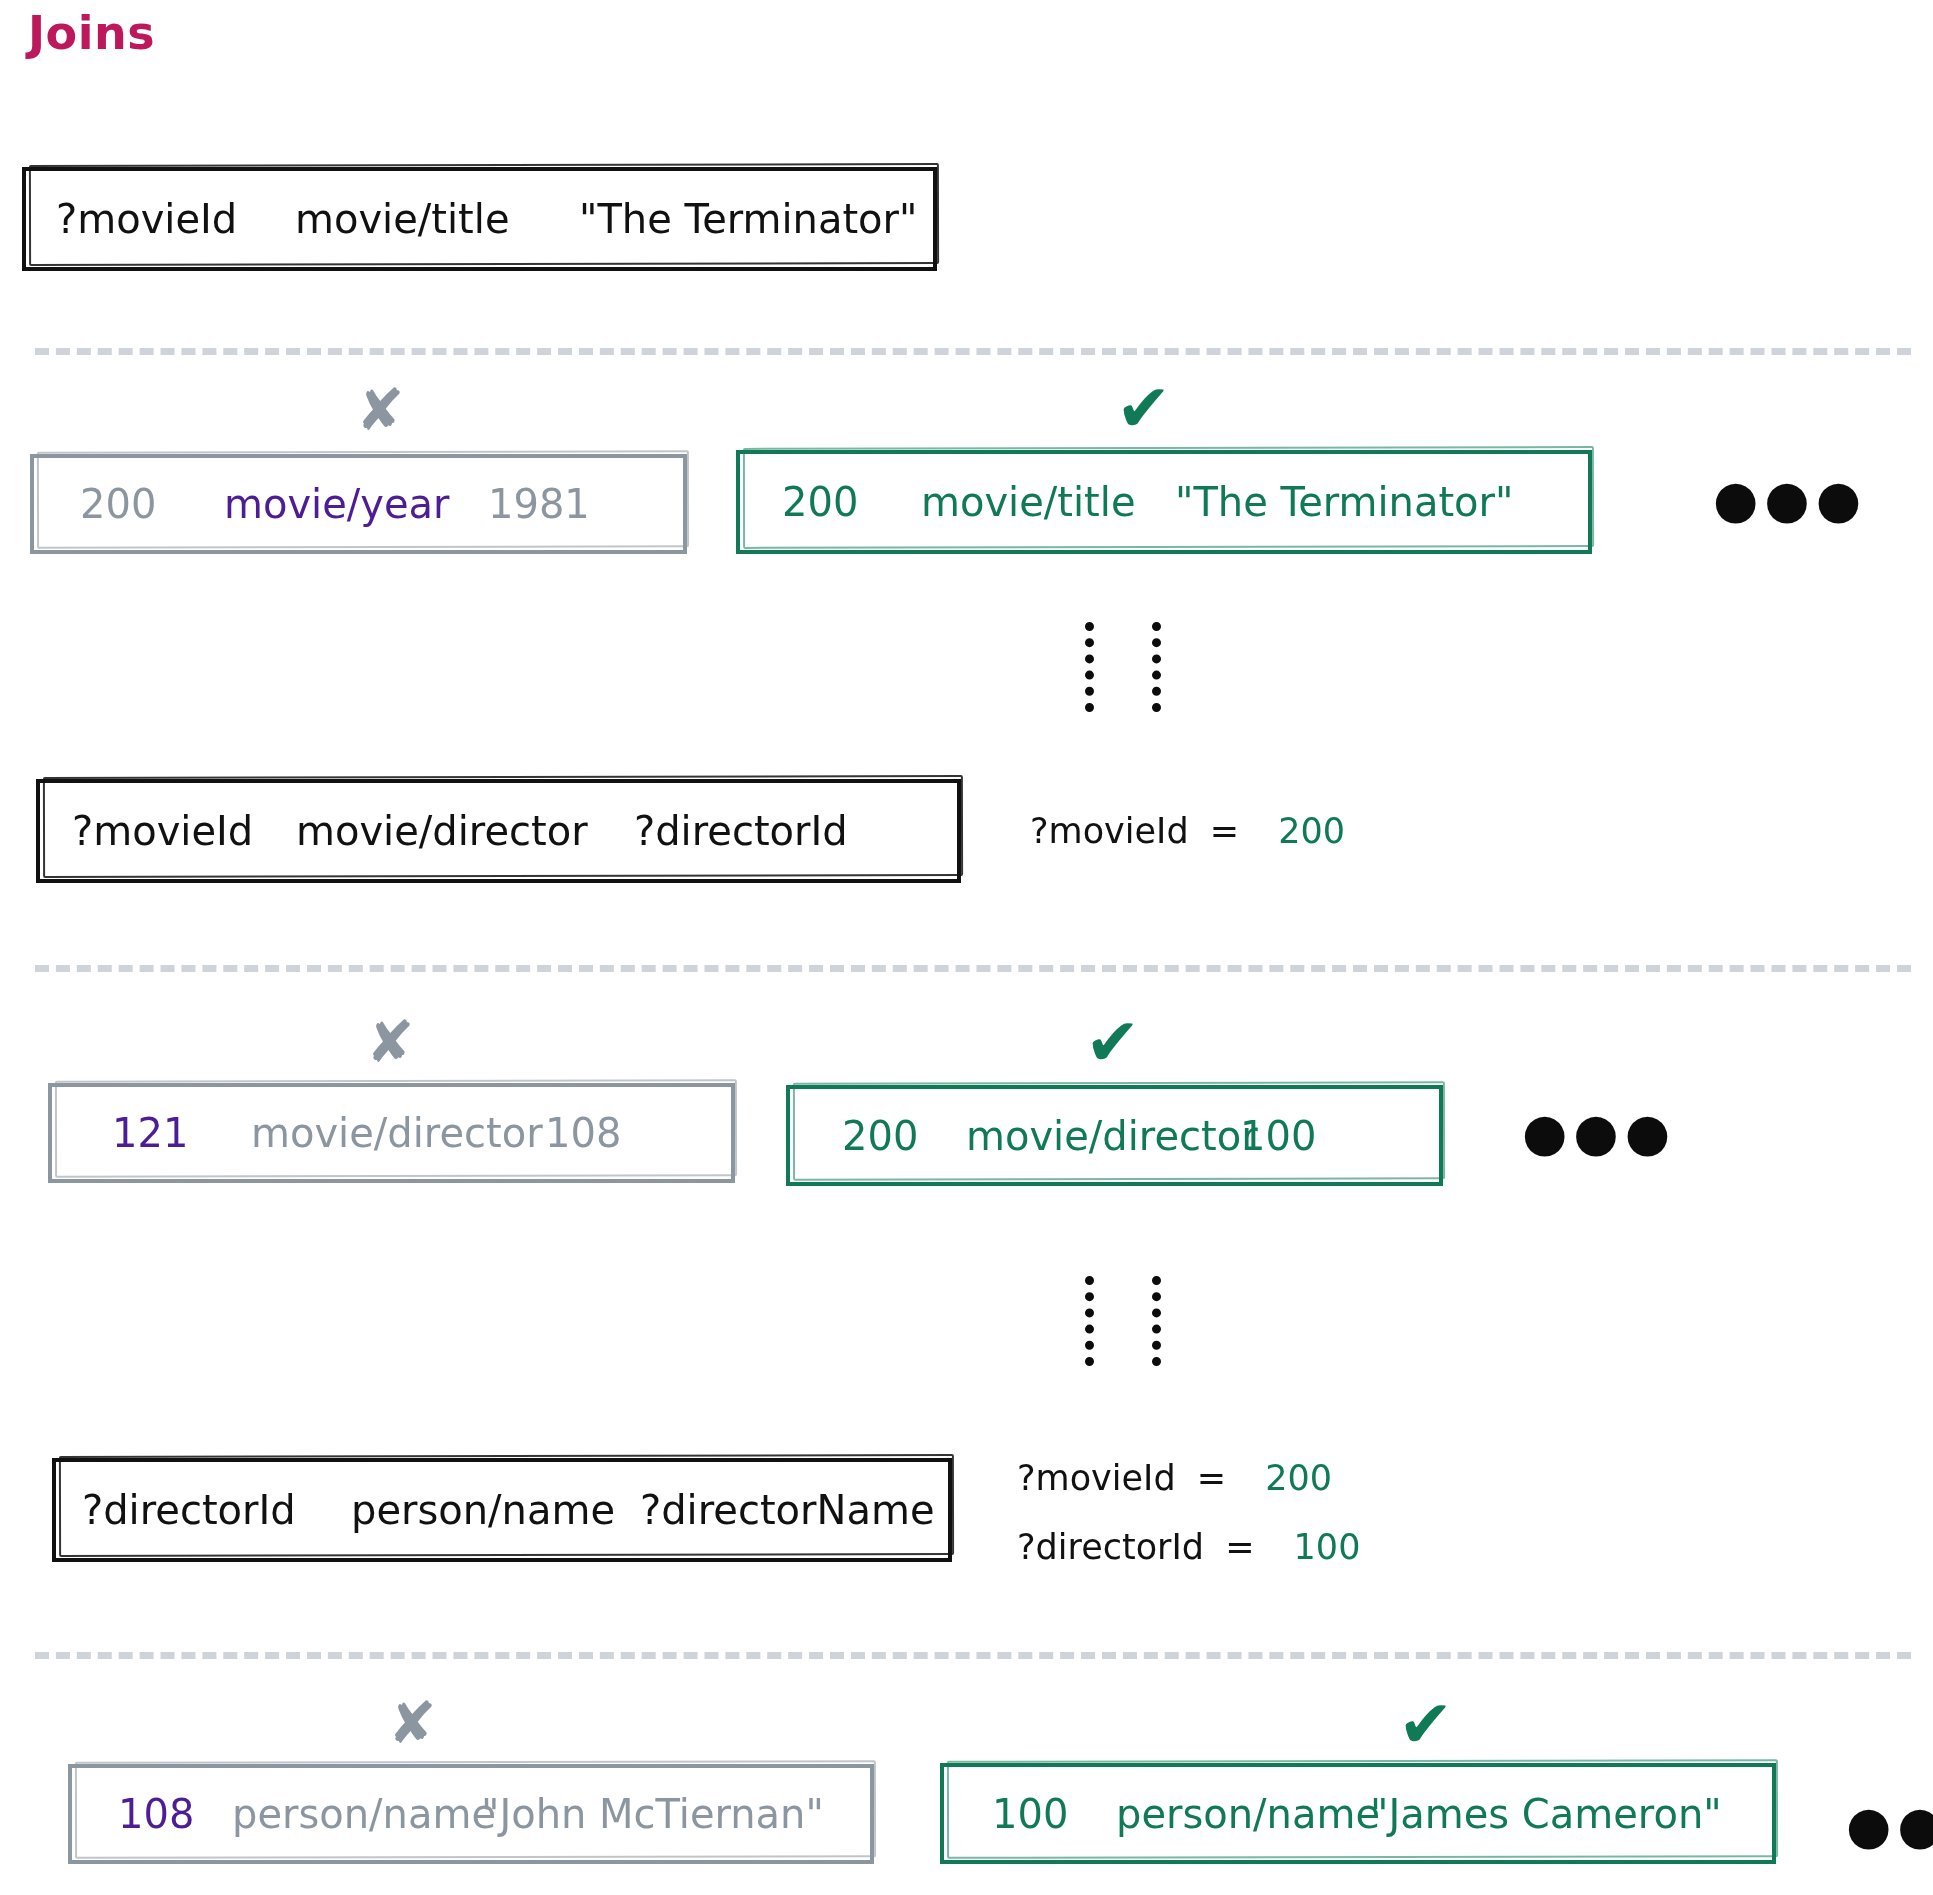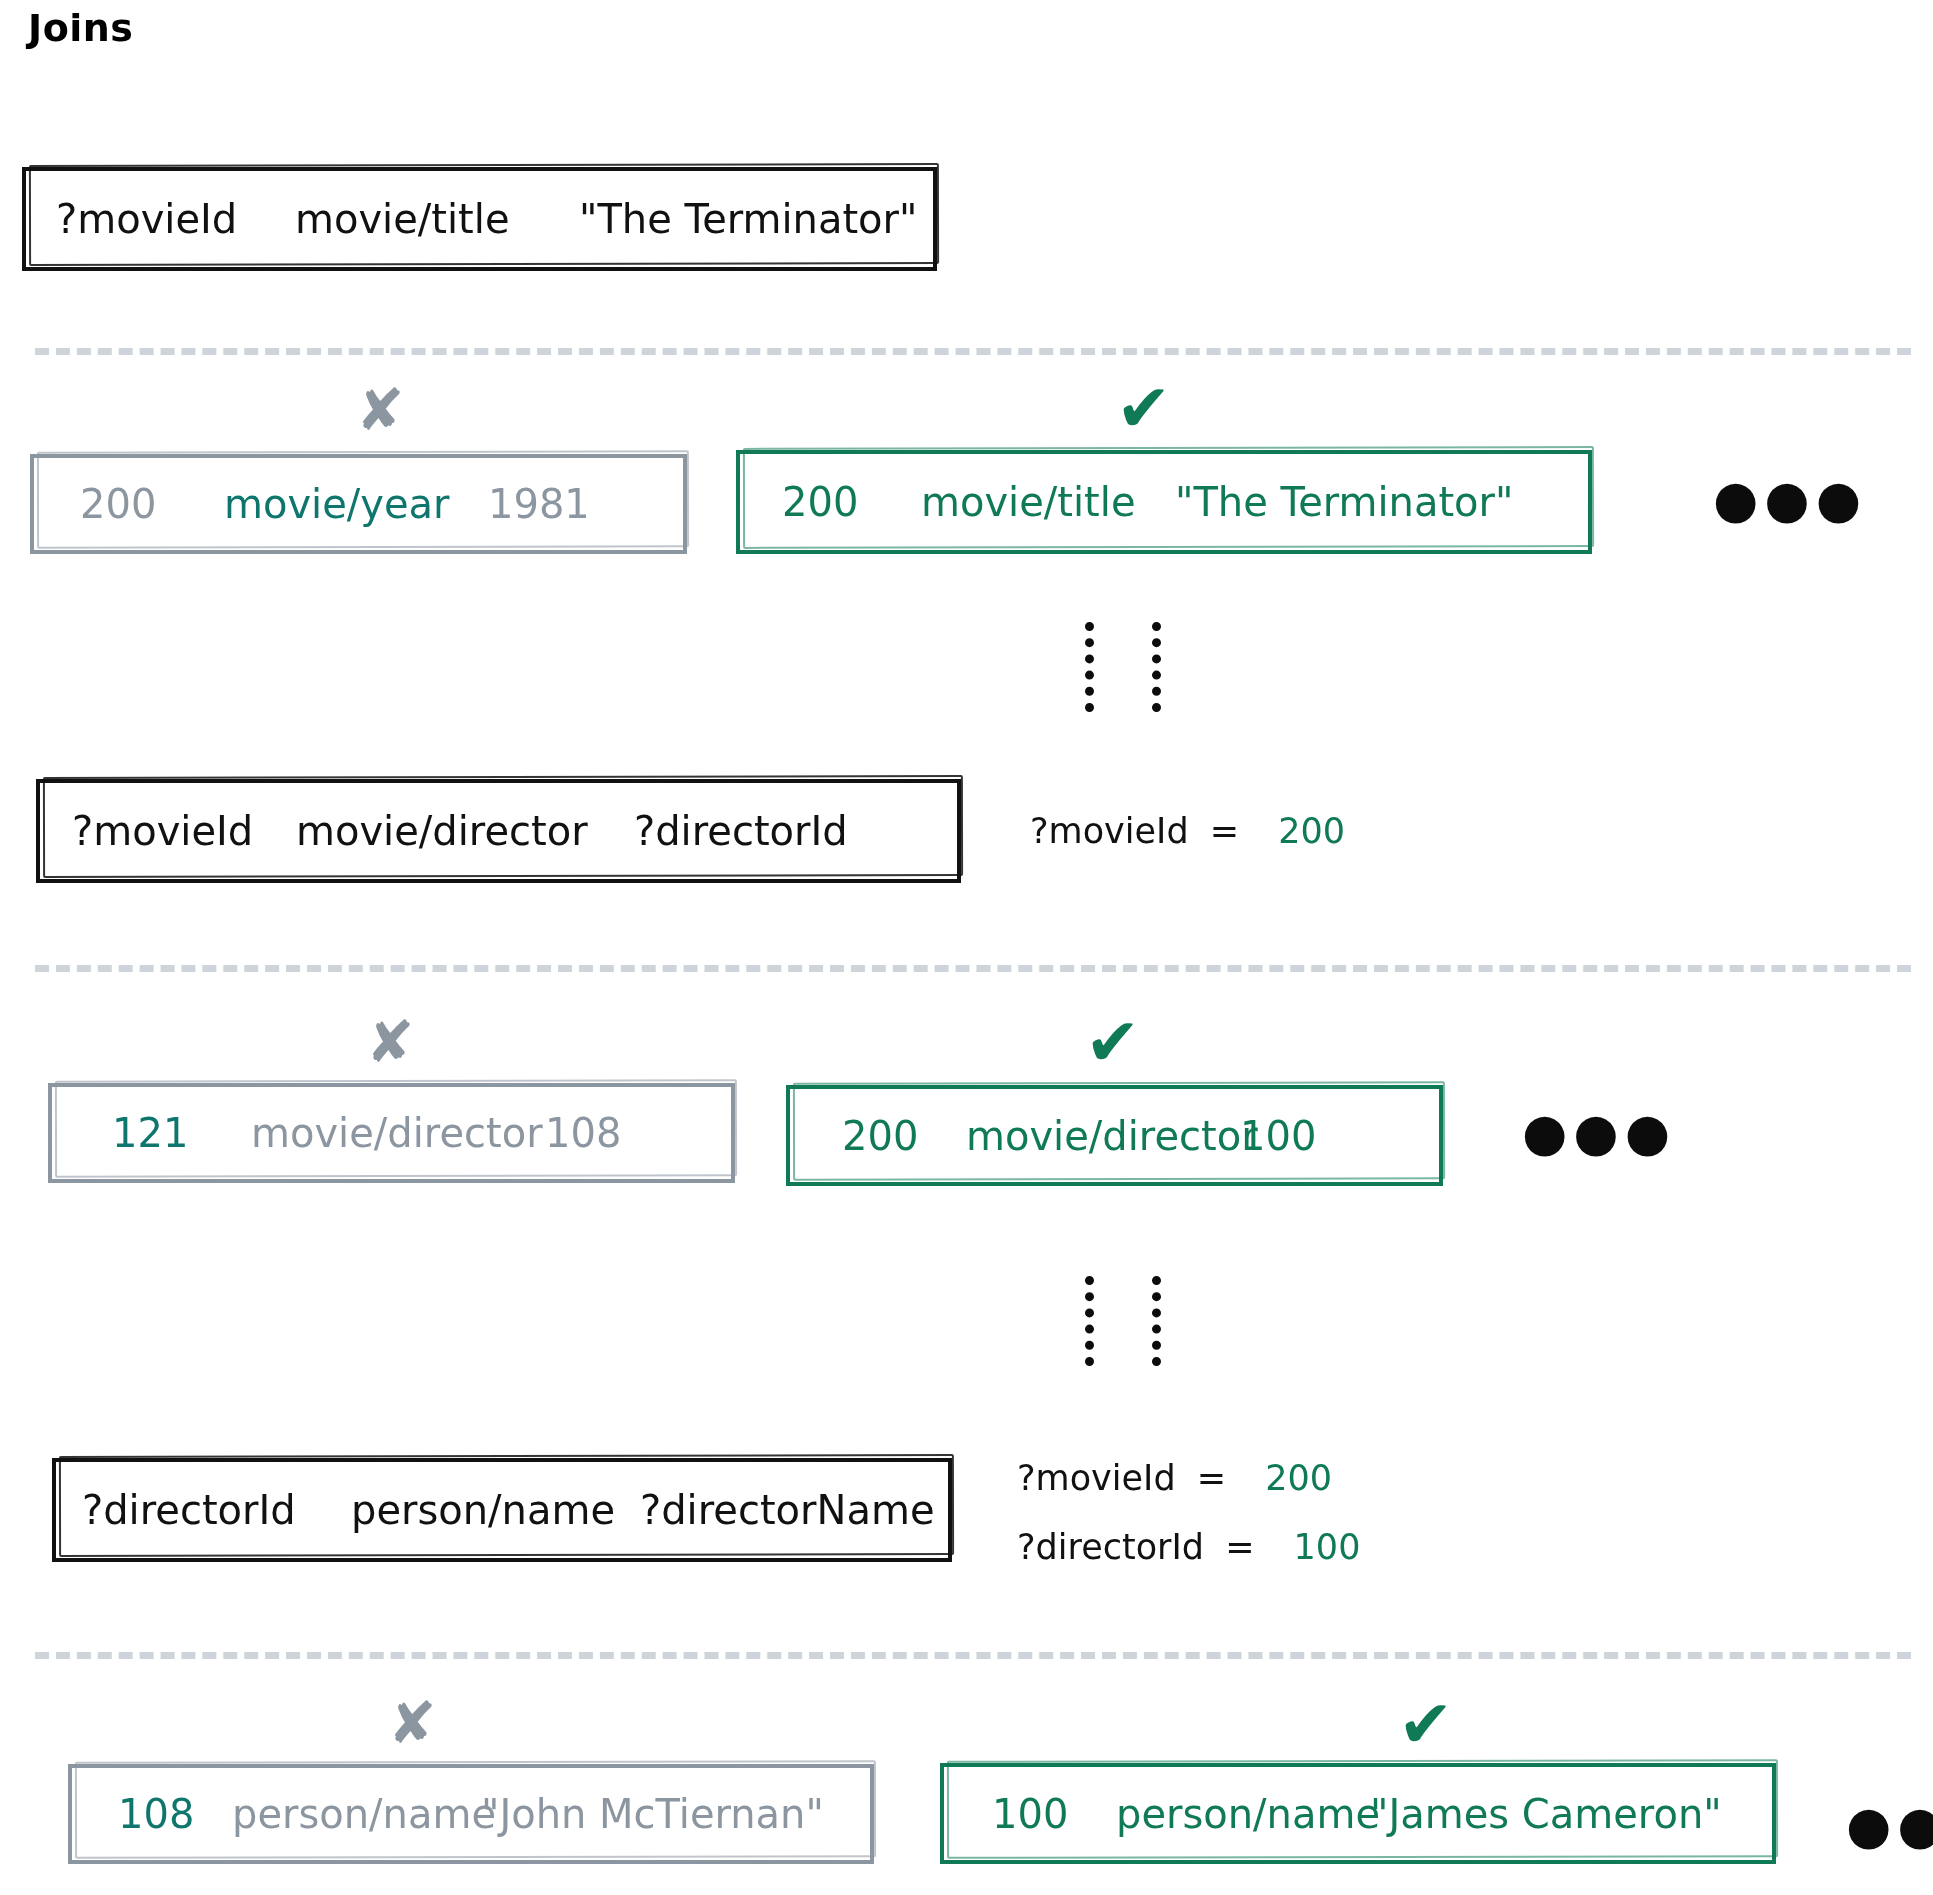--- a/index.html
+++ b/index.html
@@ -13,23 +13,23 @@
     position: relative;
     font-family: "DejaVu Sans", sans-serif;
     overflow: hidden;
   }
 
   
   #page-title {
     position: absolute;
     left: 28px;
     top: 6px;
-    font-size: 38px;
+    font-size: 46px;
     font-weight: 700;
-    color: #000000;
+    color: #be185d;
     letter-spacing: 0.5px;
     font-family: "DejaVu Sans", sans-serif;
   }
 
   
   .separator {
     position: absolute;
     left: 35px;
     width: 1876px;
     height: 0;
@@ -69,21 +69,21 @@
   }
 
   .box-black { border-color: #111111; color: #111111; }
   .box-black::after { opacity: 0.85; }
   .box-grey  { border-color: #8c96a0; color: #8c96a0; }
   .box-green { border-color: #0f7a55; color: #0f7a55; }
 
   .t-black { color: #111111; }
   .t-grey  { color: #8c96a0; }
   .t-green { color: #0f7a55; }
-  .t-red   { color: #0f766e; }
+  .t-red   { color: #4c1d95; }
 
   
   .mark {
     position: absolute;
     font-size: 58px;
     font-weight: 700;
     line-height: 1;
     font-family: "DejaVu Sans", sans-serif;
   }
   .mark-x { color: #8c96a0; }

